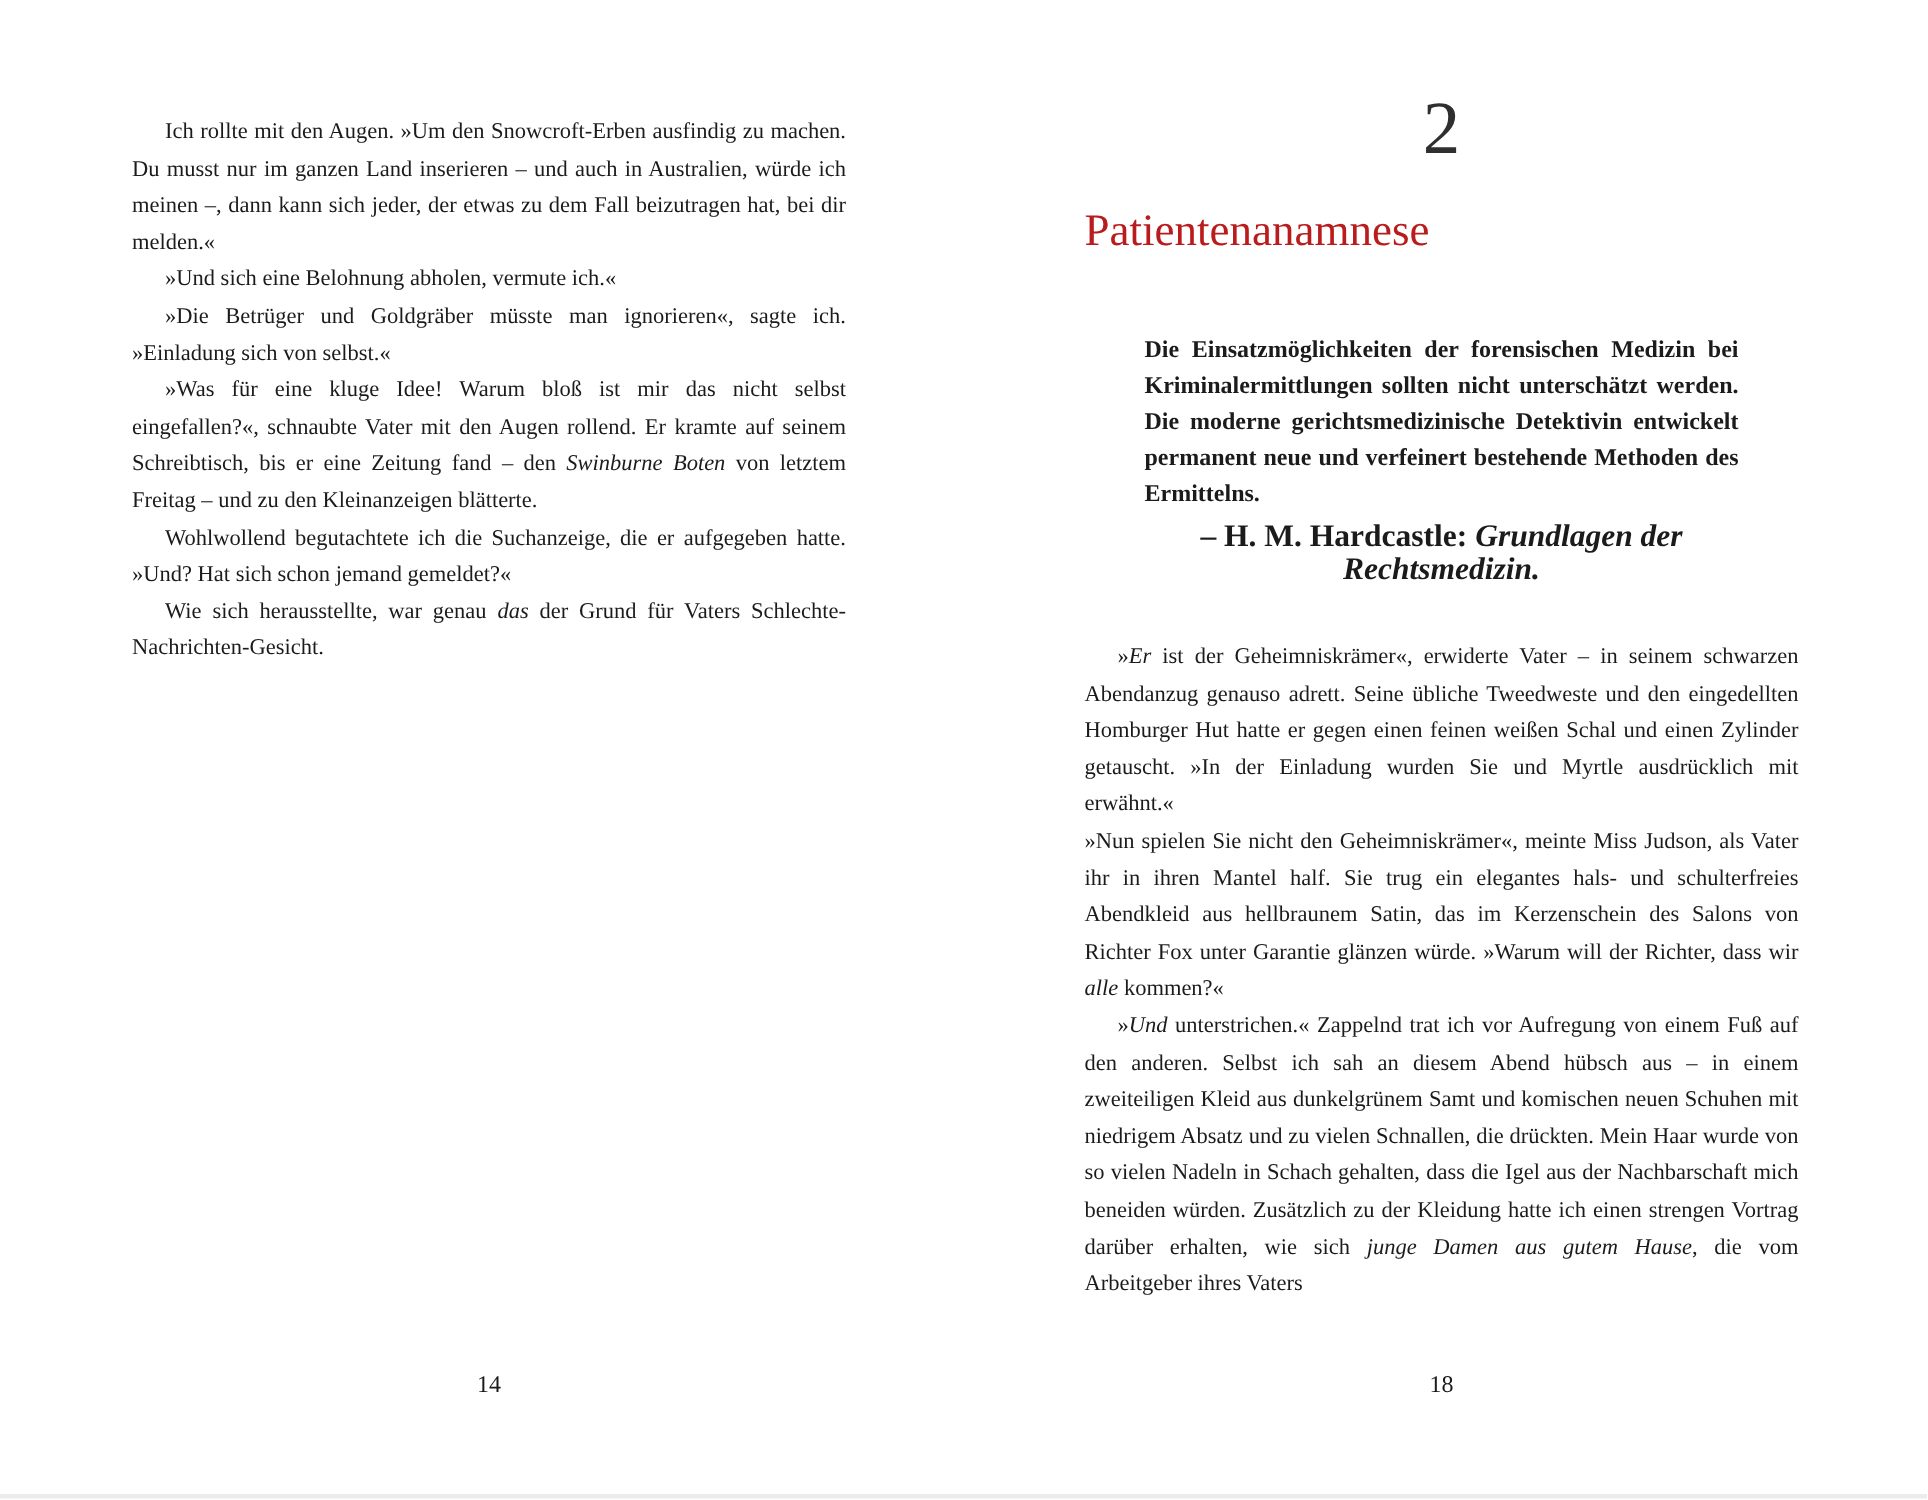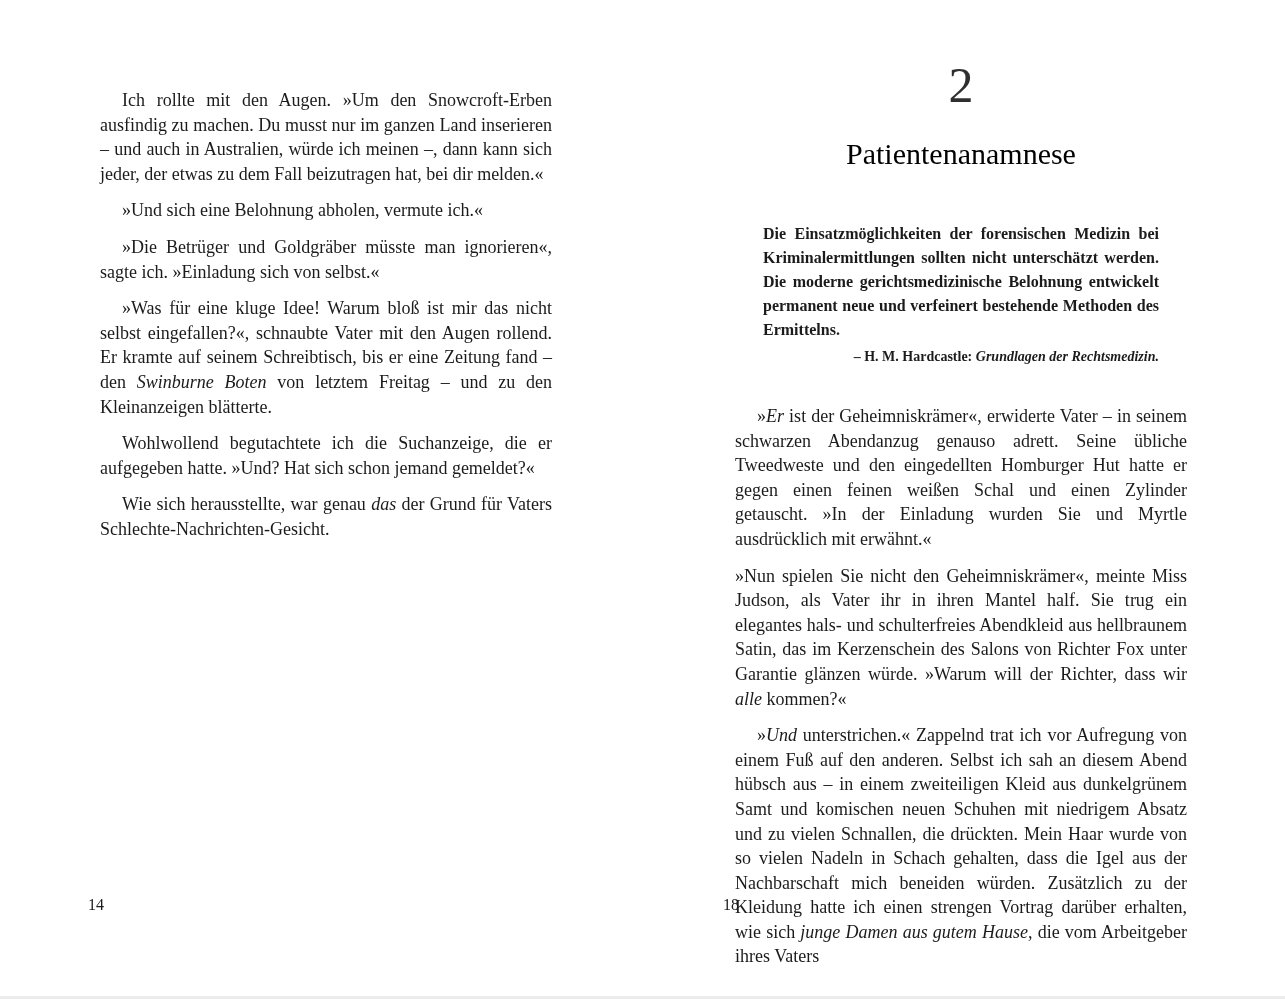--- a/index.html
+++ b/index.html
@@ -23,22 +23,22 @@
     left: 88px;
     top: 76px;
     width: 476px;
   }
   .page-right {
     left: 723px;
     top: 60px;
     width: 476px;
   }
   .para {
-    margin: 12px;
-    font-size: 18px;
+    margin: 0;
+    font-size: 15px;
     line-height: 24.6px;
     text-align: justify;
     text-indent: 0;
     hyphens: auto;
     -webkit-hyphens: auto;
   }
   .indent {
     text-indent: 22px;
   }
   em {
@@ -46,51 +46,51 @@
   .chapter-number {
     margin: 0;
     text-align: center;
     font-size: 50px;
     line-height: 1;
     font-weight: 400;
     color: #2f2f2f;
   }
   .chapter-title {
     margin: 26px 0 0 0;
-    text-align: center;
     font-size: 30px;
     line-height: 36px;
     font-weight: 400;
-    color: #000000;
+    color: #b91c1c;
   }
   .epigraph {
     margin: 50px 40px 0 40px;
     font-weight: 700;
   }
   .epigraph-text {
     margin: 0;
     font-size: 16px;
     line-height: 24px;
     text-align: justify;
     hyphens: auto;
     -webkit-hyphens: auto;
   }
   .epigraph-attribution {
     margin: 4px 0 0 0;
-    font-size: 14px;
+    font-size: 21px;
     line-height: 22px;
-    text-align: right;
+    text-align: center;
   }
   .right-body {
     margin-top: 36px;
   }
   .page-number {
     position: absolute;
-    top: 896px;
+    top: 915px;
     font-size: 16px;
+    text-align: center;
     color: #1b1b1b;
   }
   .page-number-left {
     left: 88px;
     width: 476px;
   }
   .page-number-right {
     left: 723px;
     width: 476px;
   }
@@ -116,21 +116,21 @@
       <p class="para indent"><span>»Was für eine kluge Idee! Warum bloß ist mir das nicht selbst eingefallen?«, schnaubte Vater mit den Augen rollend. Er kramte auf seinem Schreibtisch, bis er eine Zeitung fand – den </span><em>Swinburne Boten</em><span> von letztem Freitag – und zu den Kleinanzeigen blätterte.</span></p>
       <p class="para indent"><span>Wohlwollend begutachtete ich die Suchanzeige, die er aufgegeben hatte. »Und? Hat sich schon jemand gemeldet?«</span></p>
       <p class="para indent"><span>Wie sich herausstellte, war genau </span><em>das</em><span> der Grund für Vaters Schlechte-Nachrichten-Gesicht.</span></p>
     </div>
   </div>
 
   <div class="page page-right">
     <div class="chapter-number">2</div>
     <h1 class="chapter-title">Patientenanamnese</h1>
     <div class="epigraph">
-      <p class="epigraph-text"><span>Die Einsatzmöglichkeiten der forensischen Medizin bei Kriminalermittlungen sollten nicht unterschätzt werden. Die moderne gerichtsmedizinische Belohnung entwickelt permanent neue und verfeinert bestehende Methoden des Ermittelns.</span></p>
+      <p class="epigraph-text"><span>Die Einsatzmöglichkeiten der forensischen Medizin bei Kriminalermittlungen sollten nicht unterschätzt werden. Die moderne gerichtsmedizinische Detektivin entwickelt permanent neue und verfeinert bestehende Methoden des Ermittelns.</span></p>
       <p class="epigraph-attribution"><span>– H. M. Hardcastle: </span><em>Grundlagen der Rechtsmedizin.</em></p>
     </div>
     <div class="right-body">
       <p class="para indent"><span>»</span><em>Er</em><span> ist der Geheimniskrämer«, erwiderte Vater – in seinem schwarzen Abendanzug genauso adrett. Seine übliche Tweedweste und den eingedellten Homburger Hut hatte er gegen einen feinen weißen Schal und einen Zylinder getauscht. »In der Einladung wurden Sie und Myrtle ausdrücklich mit erwähnt.«</span></p>
       <p class="para"><span>»Nun spielen Sie nicht den Geheimniskrämer«, meinte Miss Judson, als Vater ihr in ihren Mantel half. Sie trug ein elegantes hals- und schulterfreies Abendkleid aus hellbraunem Satin, das im Kerzenschein des Salons von Richter Fox unter Garantie glänzen würde. »Warum will der Richter, dass wir </span><em>alle</em><span> kommen?«</span></p>
       <p class="para indent"><span>»</span><em>Und</em><span> unterstrichen.« Zappelnd trat ich vor Aufregung von einem Fuß auf den anderen. Selbst ich sah an diesem Abend hübsch aus – in einem zweiteiligen Kleid aus dunkelgrünem Samt und komischen neuen Schuhen mit niedrigem Absatz und zu vielen Schnallen, die drückten. Mein Haar wurde von so vielen Nadeln in Schach gehalten, dass die Igel aus der Nachbarschaft mich beneiden würden. Zusätzlich zu der Kleidung hatte ich einen strengen Vortrag darüber erhalten, wie sich </span><em>junge Damen aus gutem Hause</em><span>, die vom Arbeitgeber ihres Vaters</span></p>
     </div>
   </div>
 
   <div class="page-number page-number-left">14</div>

